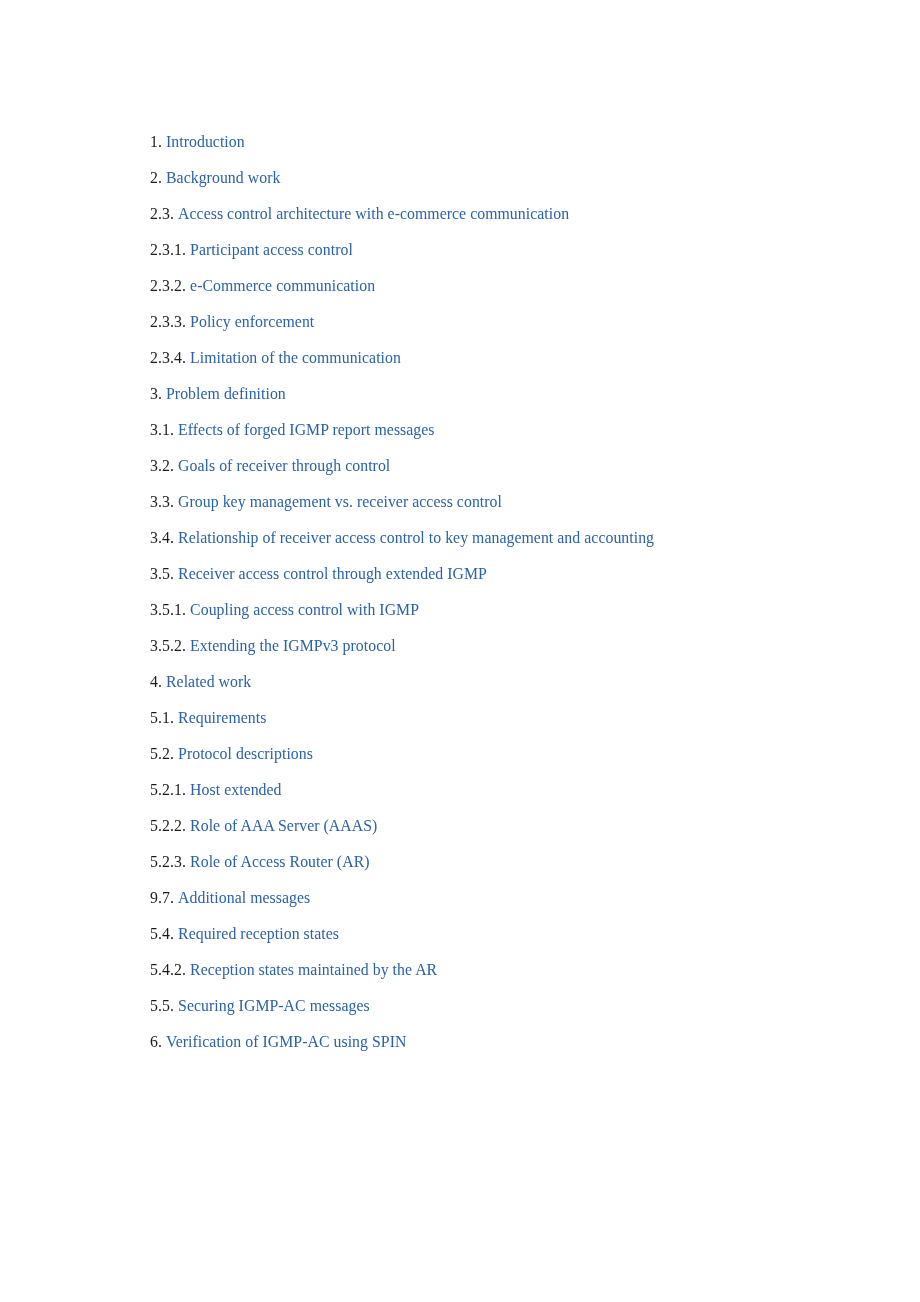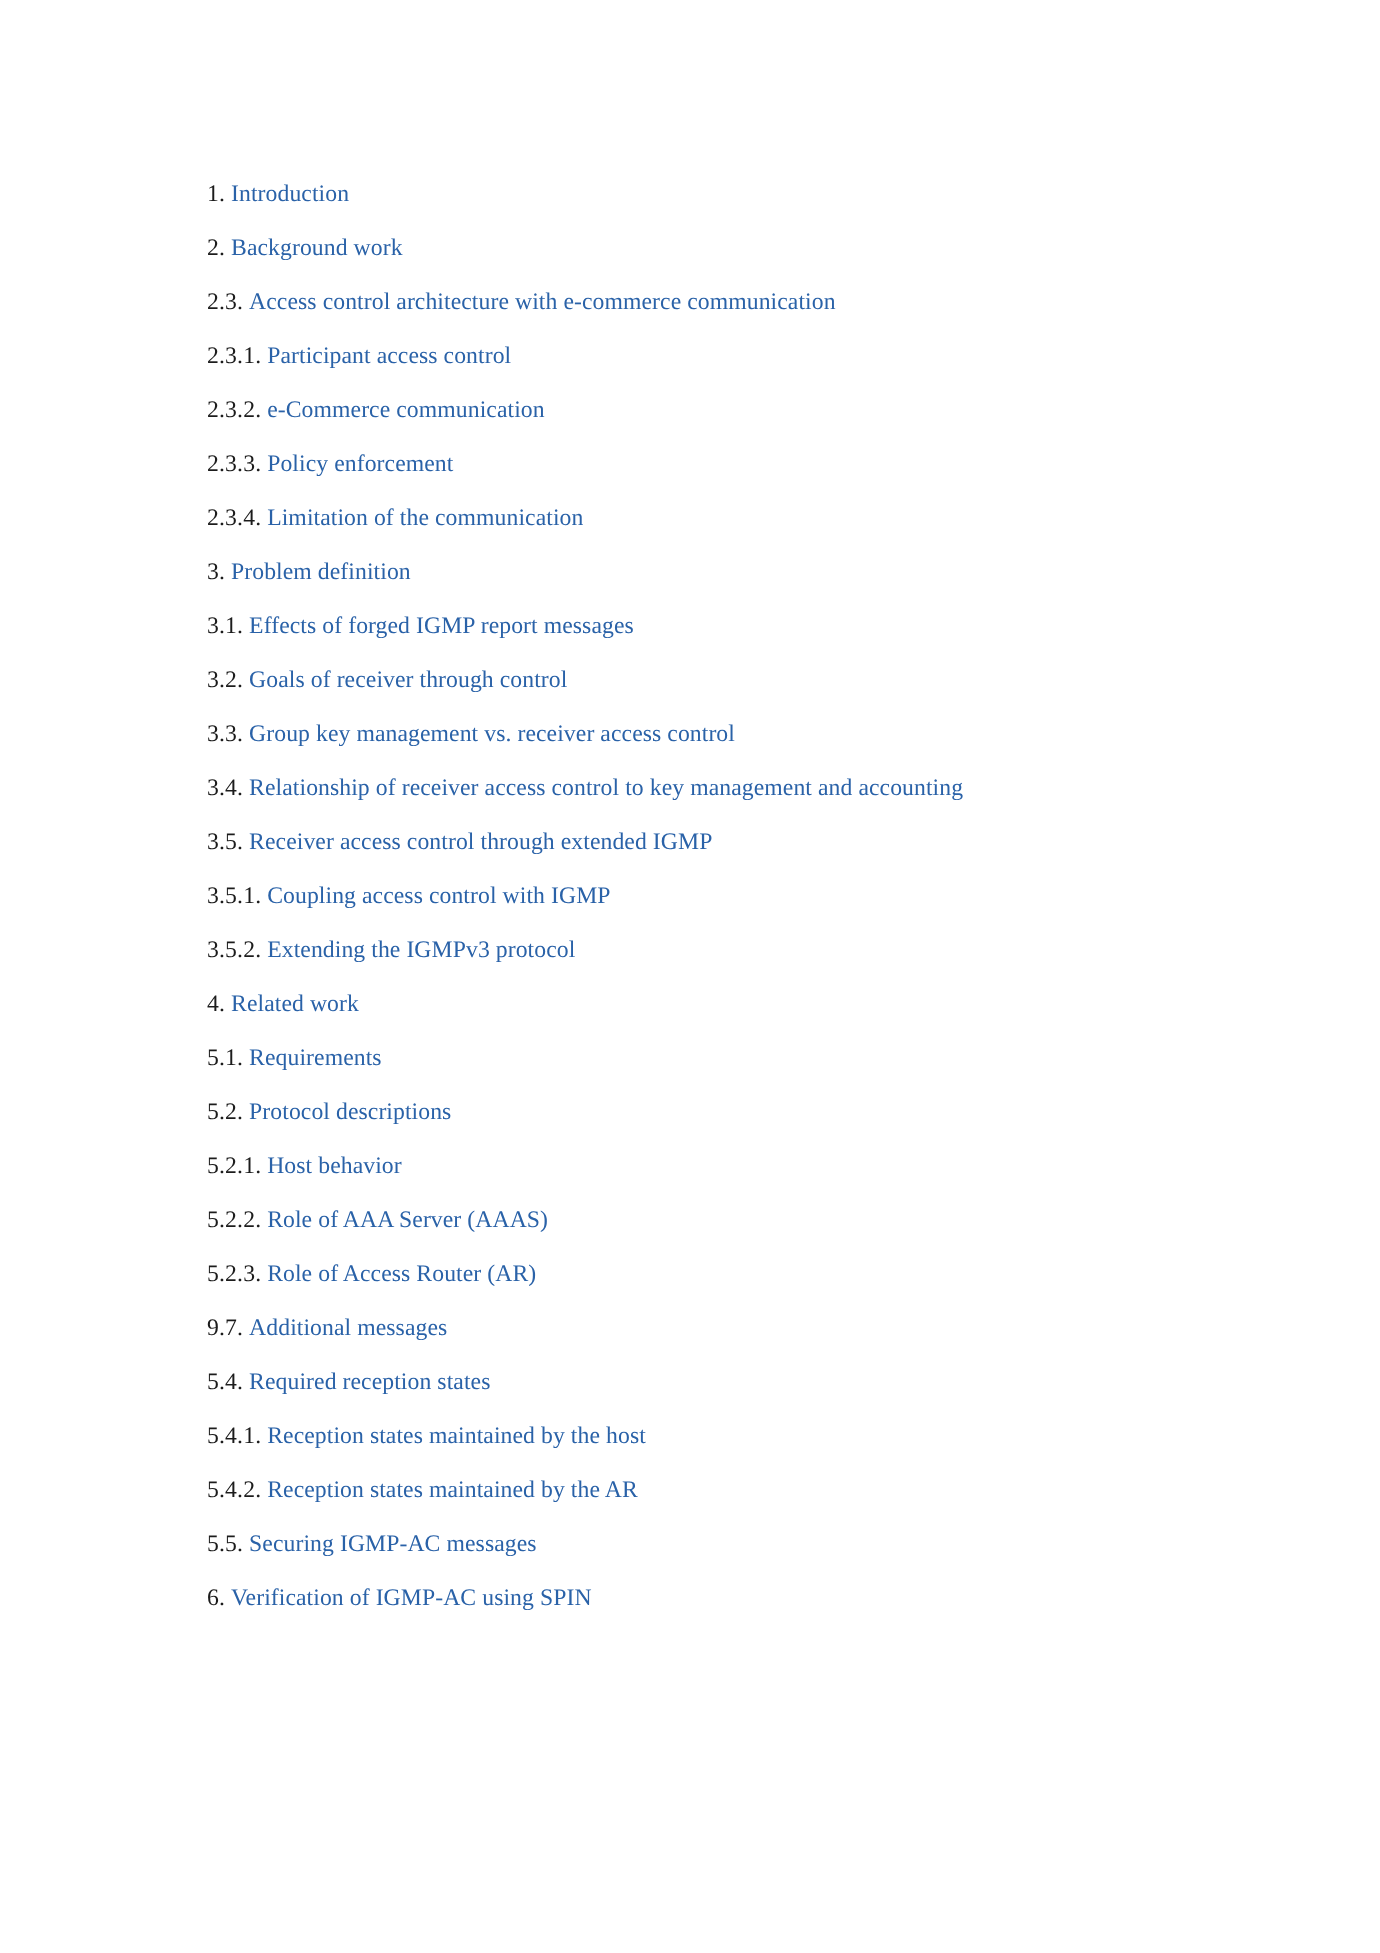--- a/index.html
+++ b/index.html
@@ -19,21 +19,21 @@
     position: relative;
     width: 920px;
     height: 1302px;
     background: #ffffff;
   }
   #toc-list {
     position: absolute;
     left: 138px;
     top: 120px;
     width: 740px;
-    margin: 0;
+    margin: 12px;
     padding: 0;
     list-style: none;
   }
   .toc-entry {
     display: block;
     height: 36px;
     line-height: 19px;
     font-size: 15.8px;
     white-space: nowrap;
     margin: 0;
@@ -67,23 +67,22 @@
       <li class="toc-entry"><span class="toc-number">3.1.</span><span class="sp">&nbsp;</span><a class="toc-title" href="#">Effects of forged IGMP report messages</a></li>
       <li class="toc-entry"><span class="toc-number">3.2.</span><span class="sp">&nbsp;</span><a class="toc-title" href="#">Goals of receiver through control</a></li>
       <li class="toc-entry"><span class="toc-number">3.3.</span><span class="sp">&nbsp;</span><a class="toc-title" href="#">Group key management vs. receiver access control</a></li>
       <li class="toc-entry"><span class="toc-number">3.4.</span><span class="sp">&nbsp;</span><a class="toc-title" href="#">Relationship of receiver access control to key management and accounting</a></li>
       <li class="toc-entry"><span class="toc-number">3.5.</span><span class="sp">&nbsp;</span><a class="toc-title" href="#">Receiver access control through extended IGMP</a></li>
       <li class="toc-entry"><span class="toc-number">3.5.1.</span><span class="sp">&nbsp;</span><a class="toc-title" href="#">Coupling access control with IGMP</a></li>
       <li class="toc-entry"><span class="toc-number">3.5.2.</span><span class="sp">&nbsp;</span><a class="toc-title" href="#">Extending the IGMPv3 protocol</a></li>
       <li class="toc-entry"><span class="toc-number">4.</span><span class="sp">&nbsp;</span><a class="toc-title" href="#">Related work</a></li>
       <li class="toc-entry"><span class="toc-number">5.1.</span><span class="sp">&nbsp;</span><a class="toc-title" href="#">Requirements</a></li>
       <li class="toc-entry"><span class="toc-number">5.2.</span><span class="sp">&nbsp;</span><a class="toc-title" href="#">Protocol descriptions</a></li>
-      <li class="toc-entry"><span class="toc-number">5.2.1.</span><span class="sp">&nbsp;</span><a class="toc-title" href="#">Host behavior</a></li>
+      <li class="toc-entry"><span class="toc-number">5.2.1.</span><span class="sp">&nbsp;</span><a class="toc-title" href="#">Host extended</a></li>
       <li class="toc-entry"><span class="toc-number">5.2.2.</span><span class="sp">&nbsp;</span><a class="toc-title" href="#">Role of AAA Server (AAAS)</a></li>
       <li class="toc-entry"><span class="toc-number">5.2.3.</span><span class="sp">&nbsp;</span><a class="toc-title" href="#">Role of Access Router (AR)</a></li>
       <li class="toc-entry"><span class="toc-number">9.7.</span><span class="sp">&nbsp;</span><a class="toc-title" href="#">Additional messages</a></li>
       <li class="toc-entry"><span class="toc-number">5.4.</span><span class="sp">&nbsp;</span><a class="toc-title" href="#">Required reception states</a></li>
-      <li class="toc-entry"><span class="toc-number">5.4.1.</span><span class="sp">&nbsp;</span><a class="toc-title" href="#">Reception states maintained by the host</a></li>
       <li class="toc-entry"><span class="toc-number">5.4.2.</span><span class="sp">&nbsp;</span><a class="toc-title" href="#">Reception states maintained by the AR</a></li>
       <li class="toc-entry"><span class="toc-number">5.5.</span><span class="sp">&nbsp;</span><a class="toc-title" href="#">Securing IGMP-AC messages</a></li>
       <li class="toc-entry"><span class="toc-number">6.</span><span class="sp">&nbsp;</span><a class="toc-title" href="#">Verification of IGMP-AC using SPIN</a></li>
     </ul>
 </div>
 
 </body></html>

